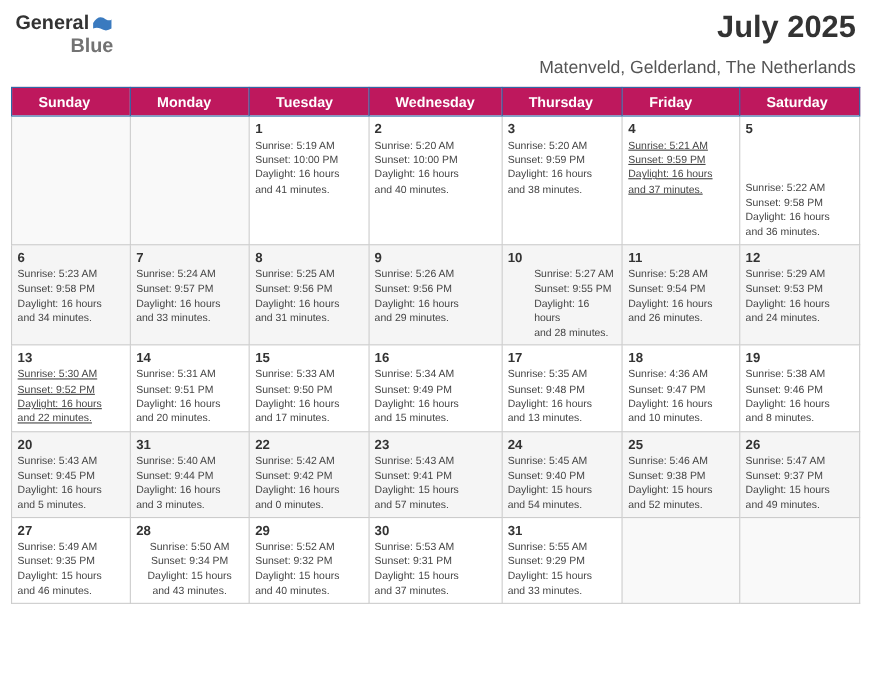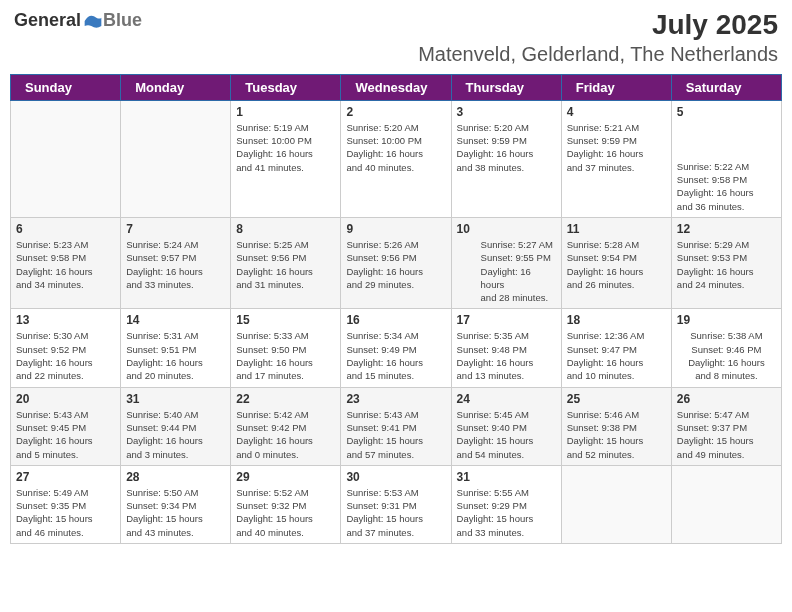--- a/index.html
+++ b/index.html
@@ -12,21 +12,21 @@
     }
     .header {
       display: flex;
       justify-content: space-between;
       align-items: flex-start;
       margin-bottom: 8px;
       padding: 0 4px;
     }
     .logo {
       display: flex;
-      flex-direction: row;
+      flex-direction: column;
       align-items: flex-end;
     }
     .logo-text {
       display: flex;
       align-items: center;
     }
     .logo-general {
       font-size: 18px;
       font-weight: bold;
       color: #333;
@@ -44,34 +44,34 @@
     .title-section {
       text-align: right;
     }
     .month-title {
       font-size: 28px;
       font-weight: bold;
       color: #333;
       line-height: 1.1;
     }
     .location-title {
-      font-size: 20px;
+      font-size: 16px;
       color: #555;
-      margin-top: 2px;
+      margin-top: 12px;
     }
     .calendar {
       width: 100%;
       border-collapse: collapse;
       border: 1px solid #ccc;
     }
     .calendar th {
-      background-color: #701a75;
+      background-color: #be185d;
       color: white;
       text-align: left;
-      padding: 5px 14px;
+      padding: 5px 24px;
       font-size: 13px;
       font-weight: bold;
       border: 1px solid #2d6aa8;
     }
     .calendar td {
       vertical-align: top;
       padding: 4px 5px;
       border: 1px solid #ccc;
       font-size: 10px;
       color: #333;
@@ -152,21 +152,21 @@
         </td>
         <td>
           <span class="day-number">3</span>
           <div class="day-info" style="white-space: pre-line;">Sunrise: 5:20 AM
 Sunset: 9:59 PM
 Daylight: 16 hours
 and 38 minutes.</div>
         </td>
         <td>
           <span class="day-number">4</span>
-          <div class="day-info" style="white-space: pre-line;">Sunrise: 5:21 AM
+          <div class="day-info" style="white-space: pre-line; text-decoration: underline;">Sunrise: 5:21 AM
 Sunset: 9:59 PM
 Daylight: 16 hours
 and 37 minutes.</div>
         </td>
         <td>
           <span class="day-number">5</span>
           <div class="day-info" style="white-space: pre-line; margin-top: 41px;">Sunrise: 5:22 AM
 Sunset: 9:58 PM
 Daylight: 16 hours
 and 36 minutes.</div>
@@ -219,21 +219,21 @@
           <span class="day-number">12</span>
           <div class="day-info" style="white-space: pre-line;">Sunrise: 5:29 AM
 Sunset: 9:53 PM
 Daylight: 16 hours
 and 24 minutes.</div>
         </td>
       </tr>
       <tr>
         <td>
           <span class="day-number">13</span>
-          <div class="day-info" style="white-space: pre-line;">Sunrise: 5:30 AM
+          <div class="day-info" style="white-space: pre-line; text-decoration: underline;">Sunrise: 5:30 AM
 Sunset: 9:52 PM
 Daylight: 16 hours
 and 22 minutes.</div>
         </td>
         <td>
           <span class="day-number">14</span>
           <div class="day-info" style="white-space: pre-line;">Sunrise: 5:31 AM
 Sunset: 9:51 PM
 Daylight: 16 hours
 and 20 minutes.</div>
@@ -254,28 +254,28 @@
         </td>
         <td>
           <span class="day-number">17</span>
           <div class="day-info" style="white-space: pre-line;">Sunrise: 5:35 AM
 Sunset: 9:48 PM
 Daylight: 16 hours
 and 13 minutes.</div>
         </td>
         <td>
           <span class="day-number">18</span>
-          <div class="day-info" style="white-space: pre-line;">Sunrise: 12:36 AM
+          <div class="day-info" style="white-space: pre-line;">Sunrise: 4:36 AM
 Sunset: 9:47 PM
 Daylight: 16 hours
 and 10 minutes.</div>
         </td>
         <td>
           <span class="day-number">19</span>
-          <div class="day-info" style="white-space: pre-line; text-align: center;">Sunrise: 5:38 AM
+          <div class="day-info" style="white-space: pre-line;">Sunrise: 5:38 AM
 Sunset: 9:46 PM
 Daylight: 16 hours
 and 8 minutes.</div>
         </td>
       </tr>
       <tr>
         <td>
           <span class="day-number">20</span>
           <div class="day-info" style="white-space: pre-line;">Sunrise: 5:43 AM
 Sunset: 9:45 PM
@@ -328,21 +328,21 @@
       <tr>
         <td>
           <span class="day-number">27</span>
           <div class="day-info" style="white-space: pre-line;">Sunrise: 5:49 AM
 Sunset: 9:35 PM
 Daylight: 15 hours
 and 46 minutes.</div>
         </td>
         <td>
           <span class="day-number">28</span>
-          <div class="day-info" style="white-space: pre-line;">Sunrise: 5:50 AM
+          <div class="day-info" style="white-space: pre-line; text-align: center;">Sunrise: 5:50 AM
 Sunset: 9:34 PM
 Daylight: 15 hours
 and 43 minutes.</div>
         </td>
         <td>
           <span class="day-number">29</span>
           <div class="day-info" style="white-space: pre-line;">Sunrise: 5:52 AM
 Sunset: 9:32 PM
 Daylight: 15 hours
 and 40 minutes.</div>

